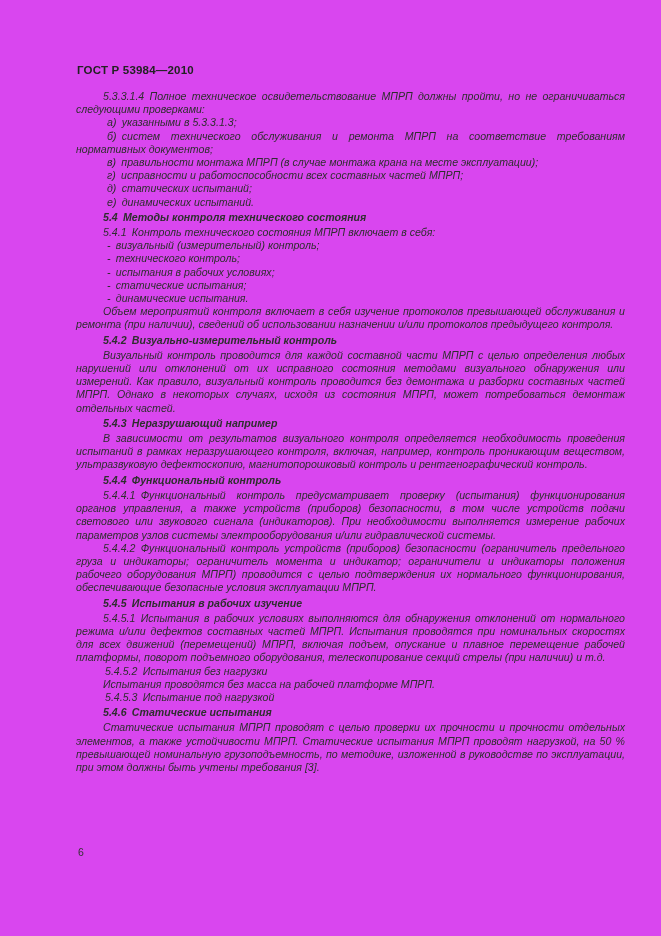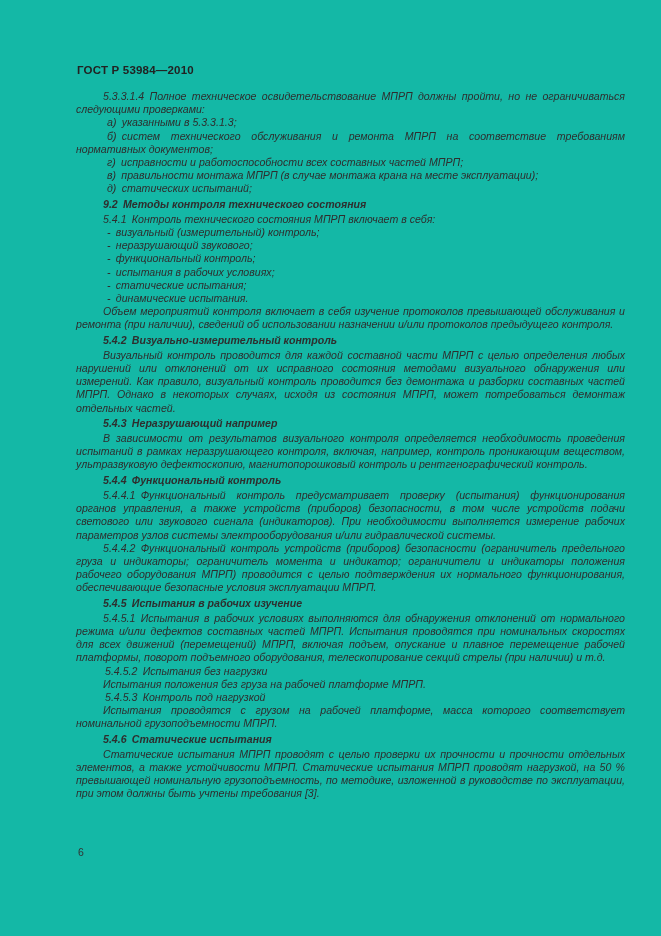--- a/index.html
+++ b/index.html
@@ -11,21 +11,21 @@
     height: 936px;
     background: #f2f2f2;
     position: relative;
     font-family: "Liberation Sans", sans-serif;
     color: #2e2e2e;
     overflow: hidden;
   }
   .page {
     position: absolute;
     inset: 0;
-    background: #14b8a6;
+    background: #d946ef;
   }
   .doc-header {
     position: absolute;
     left: 77px;
     top: 64px;
     font-size: 11.5px;
     font-weight: bold;
     font-style: normal;
     letter-spacing: 0.2px;
     color: #222;
@@ -68,43 +68,42 @@
 </head>
 <body>
 
 <div class="page">
   <div class="doc-header">ГОСТ Р 53984—2010</div>
 
   <div class="doc-body" id="doc-body">
       <p class="p">5.3.3.1.4 Полное техническое освидетельствование МПРП должны пройти, но не ограничиваться следующими проверками:</p>
       <p class="li">а) указанными в 5.3.3.1.3;</p>
       <p class="li">б) систем технического обслуживания и ремонта МПРП на соответствие требованиям нормативных документов;</p>
+      <p class="li">в) правильности монтажа МПРП (в случае монтажа крана на месте эксплуатации);</p>
       <p class="li">г) исправности и работоспособности всех составных частей МПРП;</p>
-      <p class="li">в) правильности монтажа МПРП (в случае монтажа крана на месте эксплуатации);</p>
       <p class="li">д) статических испытаний;</p>
-      <p class="h">9.2 Методы контроля технического состояния</p>
+      <p class="li">е) динамических испытаний.</p>
+      <p class="h">5.4 Методы контроля технического состояния</p>
       <p class="p">5.4.1 Контроль технического состояния МПРП включает в себя:</p>
       <p class="dash">- визуальный (измерительный) контроль;</p>
-      <p class="dash">- неразрушающий звукового;</p>
-      <p class="dash">- функциональный контроль;</p>
+      <p class="dash">- технического контроль;</p>
       <p class="dash">- испытания в рабочих условиях;</p>
       <p class="dash">- статические испытания;</p>
       <p class="dash">- динамические испытания.</p>
       <p class="p">Объем мероприятий контроля включает в себя изучение протоколов превышающей обслуживания и ремонта (при наличии), сведений об использовании назначении и/или протоколов предыдущего контроля.</p>
       <p class="h">5.4.2 Визуально-измерительный контроль</p>
       <p class="p">Визуальный контроль проводится для каждой составной части МПРП с целью определения любых нарушений или отклонений от их исправного состояния методами визуального обнаружения или измерений. Как правило, визуальный контроль проводится без демонтажа и разборки составных частей МПРП. Однако в некоторых случаях, исходя из состояния МПРП, может потребоваться демонтаж отдельных частей.</p>
       <p class="h">5.4.3 Неразрушающий например</p>
       <p class="p">В зависимости от результатов визуального контроля определяется необходимость проведения испытаний в рамках неразрушающего контроля, включая, например, контроль проникающим веществом, ультразвуковую дефектоскопию, магнитопорошковый контроль и рентгенографический контроль.</p>
       <p class="h">5.4.4 Функциональный контроль</p>
       <p class="p">5.4.4.1 Функциональный контроль предусматривает проверку (испытания) функционирования органов управления, а также устройств (приборов) безопасности, в том числе устройств подачи светового или звукового сигнала (индикаторов). При необходимости выполняется измерение рабочих параметров узлов системы электрооборудования и/или гидравлической системы.</p>
       <p class="p">5.4.4.2 Функциональный контроль устройств (приборов) безопасности (ограничитель предельного груза и индикаторы; ограничитель момента и индикатор; ограничители и индикаторы положения рабочего оборудования МПРП) проводится с целью подтверждения их нормального функционирования, обеспечивающие безопасные условия эксплуатации МПРП.</p>
       <p class="h">5.4.5 Испытания в рабочих изучение</p>
       <p class="p">5.4.5.1 Испытания в рабочих условиях выполняются для обнаружения отклонений от нормального режима и/или дефектов составных частей МПРП. Испытания проводятся при номинальных скоростях для всех движений (перемещений) МПРП, включая подъем, опускание и плавное перемещение рабочей платформы, поворот подъемного оборудования, телескопирование секций стрелы (при наличии) и т.д.</p>
       <p class="sub">5.4.5.2 Испытания без нагрузки</p>
-      <p class="p">Испытания положения без груза на рабочей платформе МПРП.</p>
-      <p class="sub">5.4.5.3 Контроль под нагрузкой</p>
-      <p class="p">Испытания проводятся с грузом на рабочей платформе, масса которого соответствует номинальной грузоподъемности МПРП.</p>
+      <p class="p">Испытания проводятся без масса на рабочей платформе МПРП.</p>
+      <p class="sub">5.4.5.3 Испытание под нагрузкой</p>
       <p class="h">5.4.6 Статические испытания</p>
       <p class="p">Статические испытания МПРП проводят с целью проверки их прочности и прочности отдельных элементов, а также устойчивости МПРП. Статические испытания МПРП проводят нагрузкой, на 50 % превышающей номинальную грузоподъемность, по методике, изложенной в руководстве по эксплуатации, при этом должны быть учтены требования [3].</p>
     </div>
 
   <div class="page-number">6</div>
 </div>
 
 </body></html>

